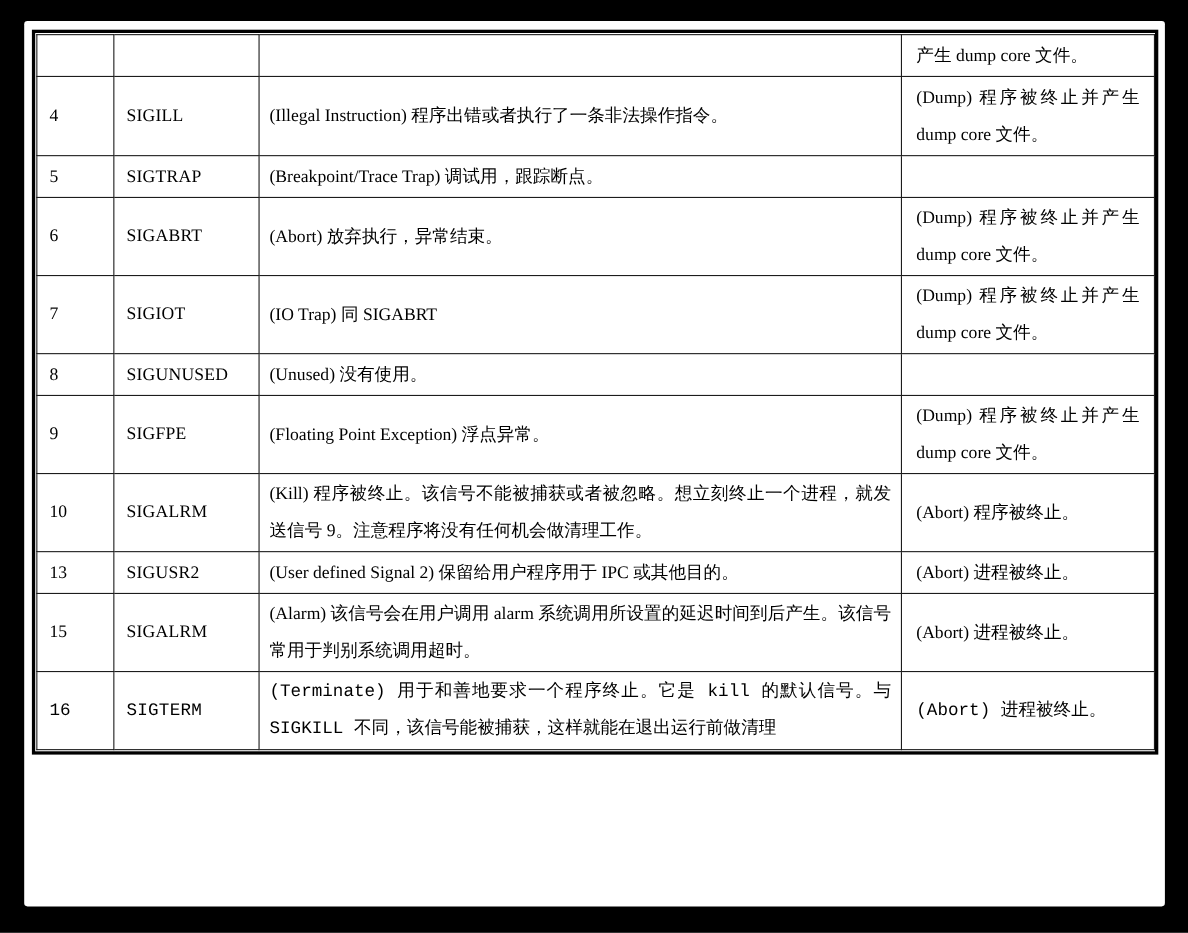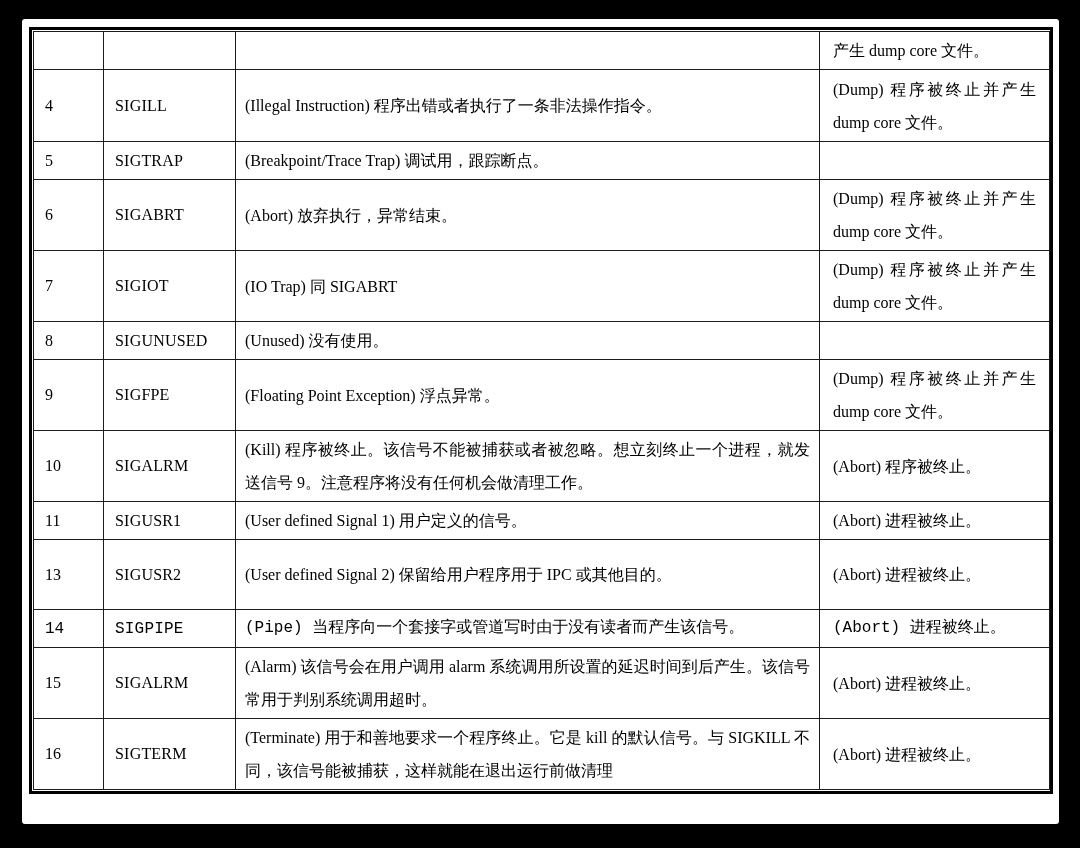--- a/index.html
+++ b/index.html
@@ -129,35 +129,23 @@
             <td class="col-desc">(Floating Point Exception) 浮点异常。</td>
             <td class="col-action">(Dump) 程序被终止并产生 dump core 文件。</td>
           </tr>
           <tr>
             <td class="col-num">10</td>
             <td class="col-name">SIGALRM</td>
             <td class="col-desc">(Kill) 程序被终止。该信号不能被捕获或者被忽略。想立刻终止一个进程，就发送信号 9。注意程序将没有任何机会做清理工作。</td>
             <td class="col-action">(Abort) 程序被终止。</td>
           </tr>
           <tr>
-            <td class="col-num">11</td>
-            <td class="col-name">SIGUSR1</td>
-            <td class="col-desc">(User defined Signal 1) 用户定义的信号。</td>
-            <td class="col-action">(Abort) 进程被终止。</td>
-          </tr>
-          <tr>
             <td class="col-num">13</td>
             <td class="col-name">SIGUSR2</td>
             <td class="col-desc">(User defined Signal 2) 保留给用户程序用于 IPC 或其他目的。</td>
-            <td class="col-action">(Abort) 进程被终止。</td>
-          </tr>
-          <tr>
-            <td class="col-num">14</td>
-            <td class="col-name">SIGPIPE</td>
-            <td class="col-desc">(Pipe) 当程序向一个套接字或管道写时由于没有读者而产生该信号。</td>
             <td class="col-action">(Abort) 进程被终止。</td>
           </tr>
           <tr>
             <td class="col-num">15</td>
             <td class="col-name">SIGALRM</td>
             <td class="col-desc">(Alarm) 该信号会在用户调用 alarm 系统调用所设置的延迟时间到后产生。该信号常用于判别系统调用超时。</td>
             <td class="col-action">(Abort) 进程被终止。</td>
           </tr>
           <tr>
             <td class="col-num">16</td>

